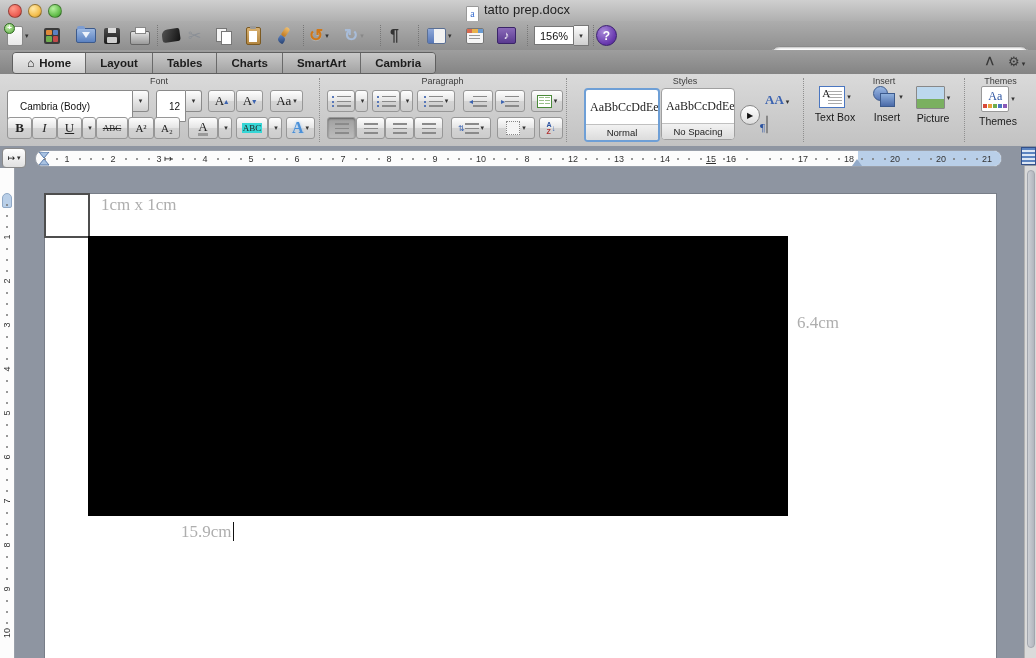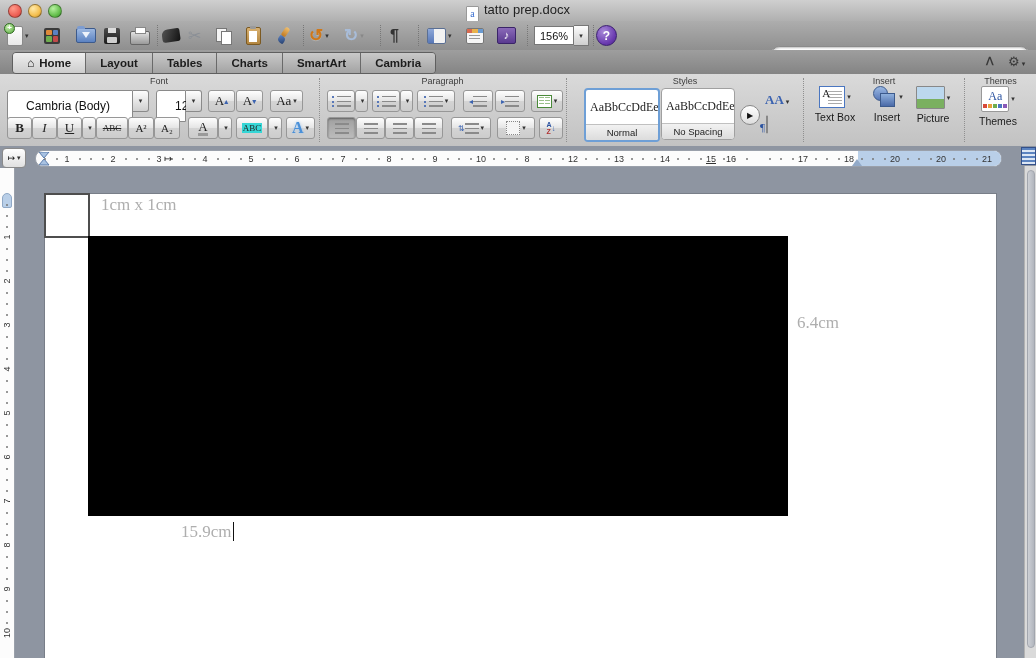--- a/index.html
+++ b/index.html
@@ -87,22 +87,22 @@
   #ribbon-gear{left:1008px;top:4px;font-size:13px;color:#3a3a3a;}
 
   
   #ribbon{left:0;top:74px;width:1036px;height:72px;
     background:linear-gradient(#dadada,#c2c2c2);border-bottom:1px solid #7e7e7e;}
   .gsep{top:4px;height:64px;width:1px;border-left:1px dotted #8f8f8f;}
   .glabel{top:2px;font-size:9px;color:#3c3c3c;text-align:center;}
   .rbtn{background:linear-gradient(#fefefe,#e6e6e6 48%,#d4d4d4 52%,#cccccc);border:1px solid #979797;
     border-radius:3px;display:flex;align-items:center;justify-content:center;box-sizing:border-box;height:22px;}
   .rbtn.pressed{background:linear-gradient(#9f9f9f,#bcbcbc);box-shadow:inset 0 1px 2px rgba(0,0,0,.4);}
-  .combo-field{background:#fff;border:1px solid #8a8a8a;border-radius:3px 0 0 3px;font-size:12px;color:#111;
-    display:flex;align-items:center;padding-left:18px;box-sizing:border-box;height:32px;}
+  .combo-field{background:#fff;border:1px solid #8a8a8a;border-radius:3px 0 0 3px;font-size:10px;color:#111;
+    display:flex;align-items:center;padding-left:12px;box-sizing:border-box;height:32px;}
   .combo-arrow{background:linear-gradient(#fdfdfd,#cfcfcf);border:1px solid #8a8a8a;border-left:none;
     border-radius:0 3px 3px 0;width:16px;height:22px;display:flex;align-items:center;justify-content:center;font-size:7px;color:#333;box-sizing:border-box;}
   .fx{font-family:"Liberation Serif",serif;font-size:13px;color:#222;}
   .mini-lines{width:14px;height:11px;background:repeating-linear-gradient(to bottom,#8a8a8a 0 1.5px,transparent 1.5px 4.6px);}
   .with-dots{position:relative;margin-left:5px;}
   .with-dots:before{content:"";position:absolute;left:-5px;top:0;width:2.5px;height:11px;
     background:repeating-linear-gradient(to bottom,#5878b8 0 2px,transparent 2px 4.6px);}
   .colsic{width:15px;height:13px;border:1px solid #4a8a3a;background:#fff;display:flex;gap:1px;padding:1px;box-sizing:border-box;}
   .colsic i{flex:1;background:repeating-linear-gradient(to bottom,#9ac08a 0 1px,transparent 1px 3px);}
   .bordic{width:12px;height:12px;border:1px dotted #888;background:#f4f4f4;}

